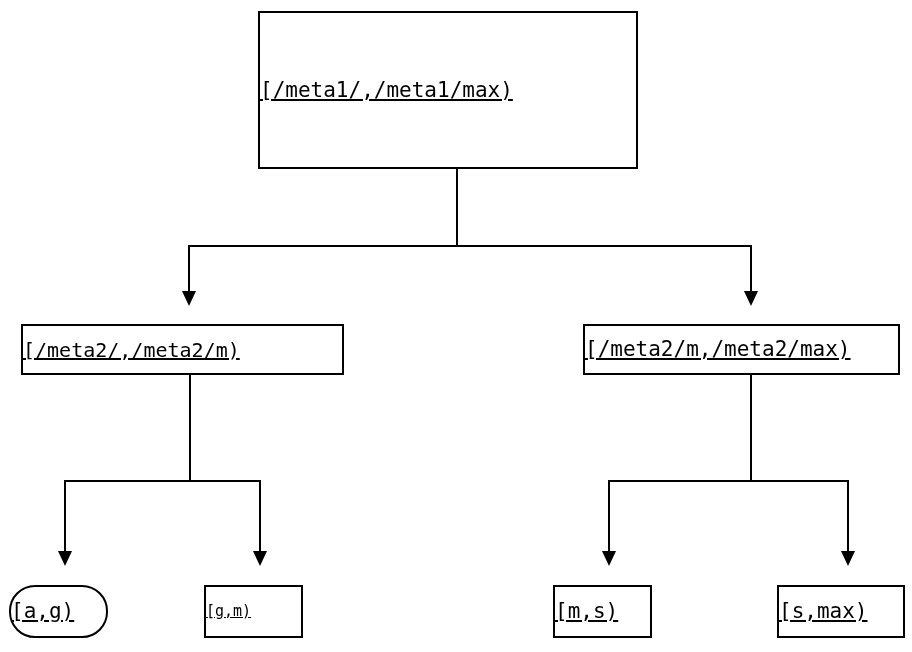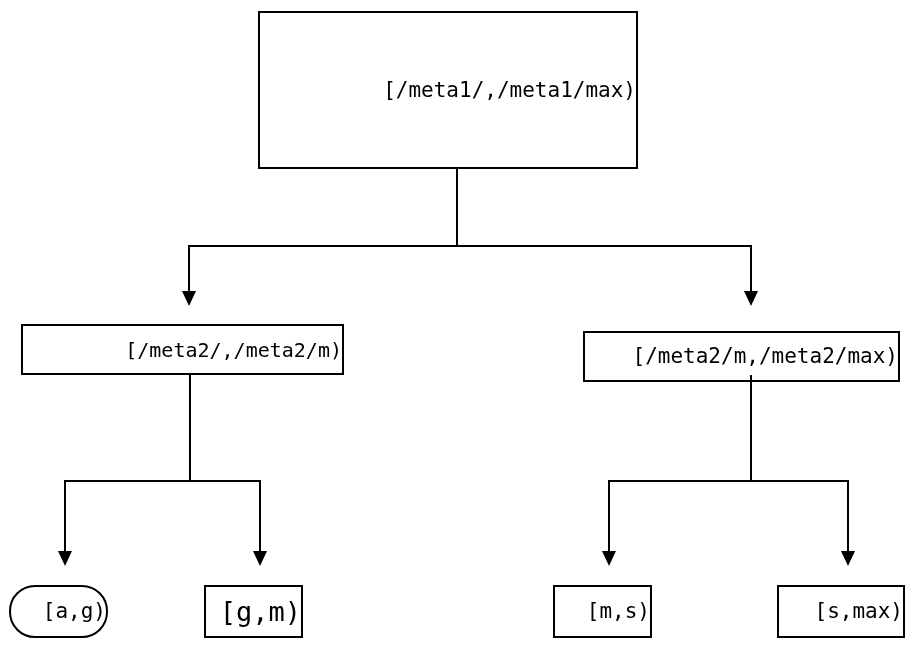--- a/index.html
+++ b/index.html
@@ -15,23 +15,24 @@
     overflow: hidden;
     font-family: "DejaVu Sans Mono", "Liberation Mono", monospace;
   }
   .node {
     position: absolute;
     box-sizing: border-box;
     border: 2px solid #000000;
     background: #ffffff;
     display: flex;
     align-items: center;
-    justify-content: flex-end;
+    justify-content: flex-start;
     color: #000000;
     white-space: pre;
+    text-decoration: underline;
   }
   .node-label {
     display: block;
     line-height: 1;
   }
   
   #node-root {
     left: 258px;
     top: 11px;
     width: 380px;
@@ -45,37 +46,36 @@
     width: 323px;
     height: 51px;
     font-size: 20px;
   }
   #node-mid-right {
     left: 583px;
     top: 324px;
     width: 317px;
     height: 51px;
     font-size: 21px;
-    margin-top: 7px;
   }
   
   #node-leaf-ag {
     left: 9px;
     top: 585px;
     width: 99px;
     height: 53px;
     font-size: 21px;
     border-radius: 26px;
   }
   #node-leaf-gm {
     left: 204px;
     top: 585px;
     width: 99px;
     height: 53px;
-    font-size: 27px;
+    font-size: 15px;
   }
   #node-leaf-ms {
     left: 553px;
     top: 585px;
     width: 99px;
     height: 53px;
     font-size: 21px;
   }
   #node-leaf-smax {
     left: 777px;

